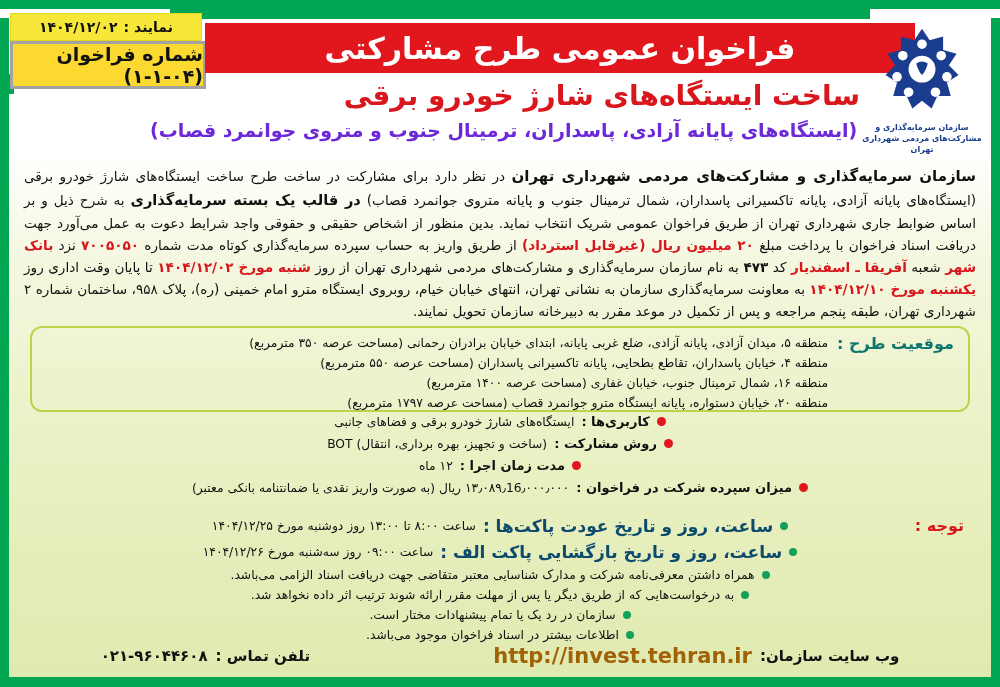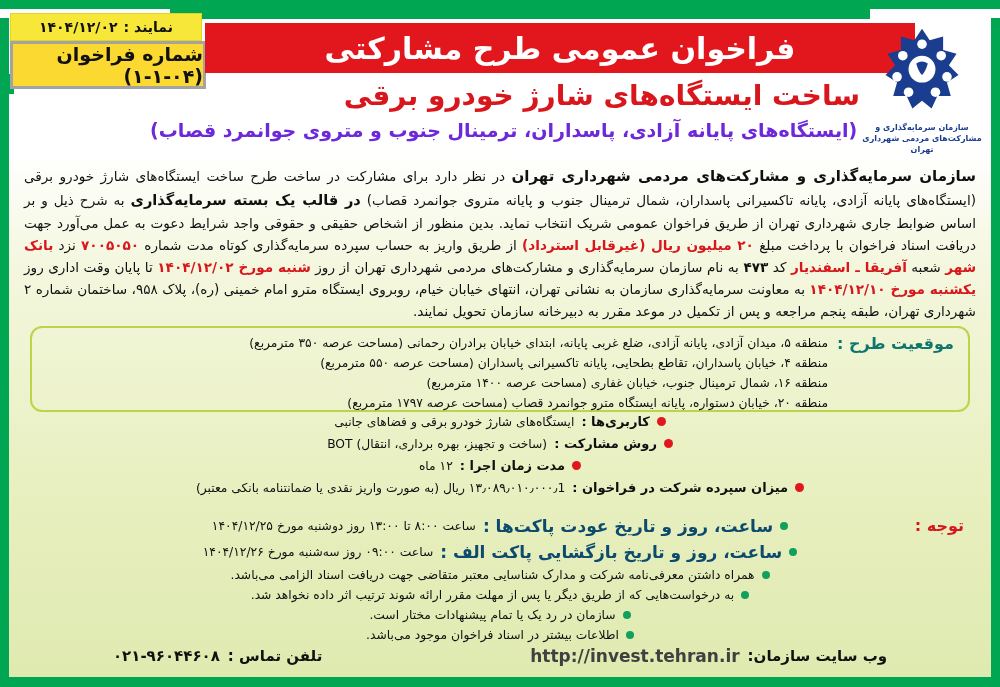--- a/index.html
+++ b/index.html
@@ -201,21 +201,21 @@
   .footer {
     position: absolute;
     left: 9px; right: 9px; bottom: 10px; height: 42px;
     display: flex; align-items: center; justify-content: space-around;
     direction: rtl;
   }
   .foot-block {
     display: flex; align-items: center; gap: 8px;
     font-weight: bold; font-size: 15px; color: #111;
   }
-  .foot-url { color: #404040; font-weight: bold; font-size: 17px; direction: ltr; }
+  .foot-url { color: #a16207; font-weight: bold; font-size: 21px; direction: ltr; }
 </style>
 </head>
 <body>
 
 <div class="page">
 
   <div class="top-green-a"></div>
   <div class="top-green-b"></div>
   <div class="top-green-c"></div>
   <div class="frame-left"></div>
@@ -290,21 +290,21 @@
       <span class="spec-value">(ساخت و تجهیز، بهره برداری، انتقال) BOT</span>
     </div>
     <div class="spec-row">
       <span class="dot-red"></span>
       <span class="spec-label">مدت زمان اجرا :</span>
       <span class="spec-value">۱۲ ماه</span>
     </div>
     <div class="spec-row">
       <span class="dot-red"></span>
       <span class="spec-label">میزان سپرده شرکت در فراخوان :</span>
-      <span class="spec-value">۱۳٫۰۸۹٫۰۱۰٫۰۰۰٫1 ریال (به صورت واریز نقدی یا ضمانتنامه بانکی معتبر)</span>
+      <span class="spec-value">۱۳٫۰۸۹٫16٫۰۰۰٫۰۰۰ ریال (به صورت واریز نقدی یا ضمانتنامه بانکی معتبر)</span>
     </div>
   </div>
 
   <div class="notes">
     <div class="notes-head">توجه :</div>
 
     <div class="note-row">
       <span class="dot-green"></span>
       <span class="note-label">ساعت، روز و تاریخ عودت پاکت‌ها :</span>
       <span class="note-text">ساعت ۸:۰۰ تا ۱۳:۰۰ روز دوشنبه مورخ ۱۴۰۴/۱۲/۲۵</span>

